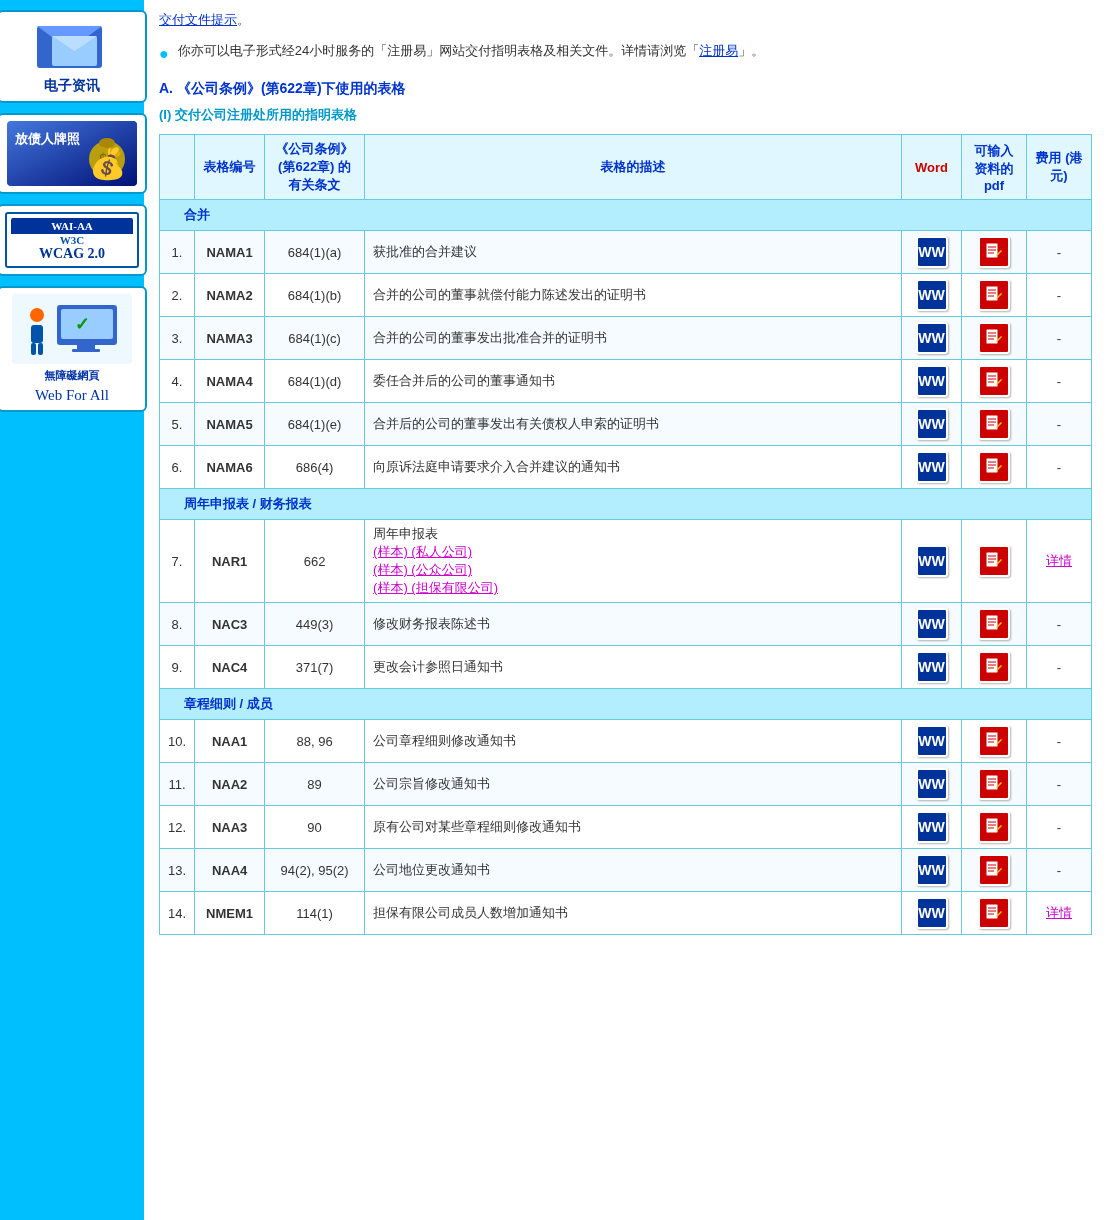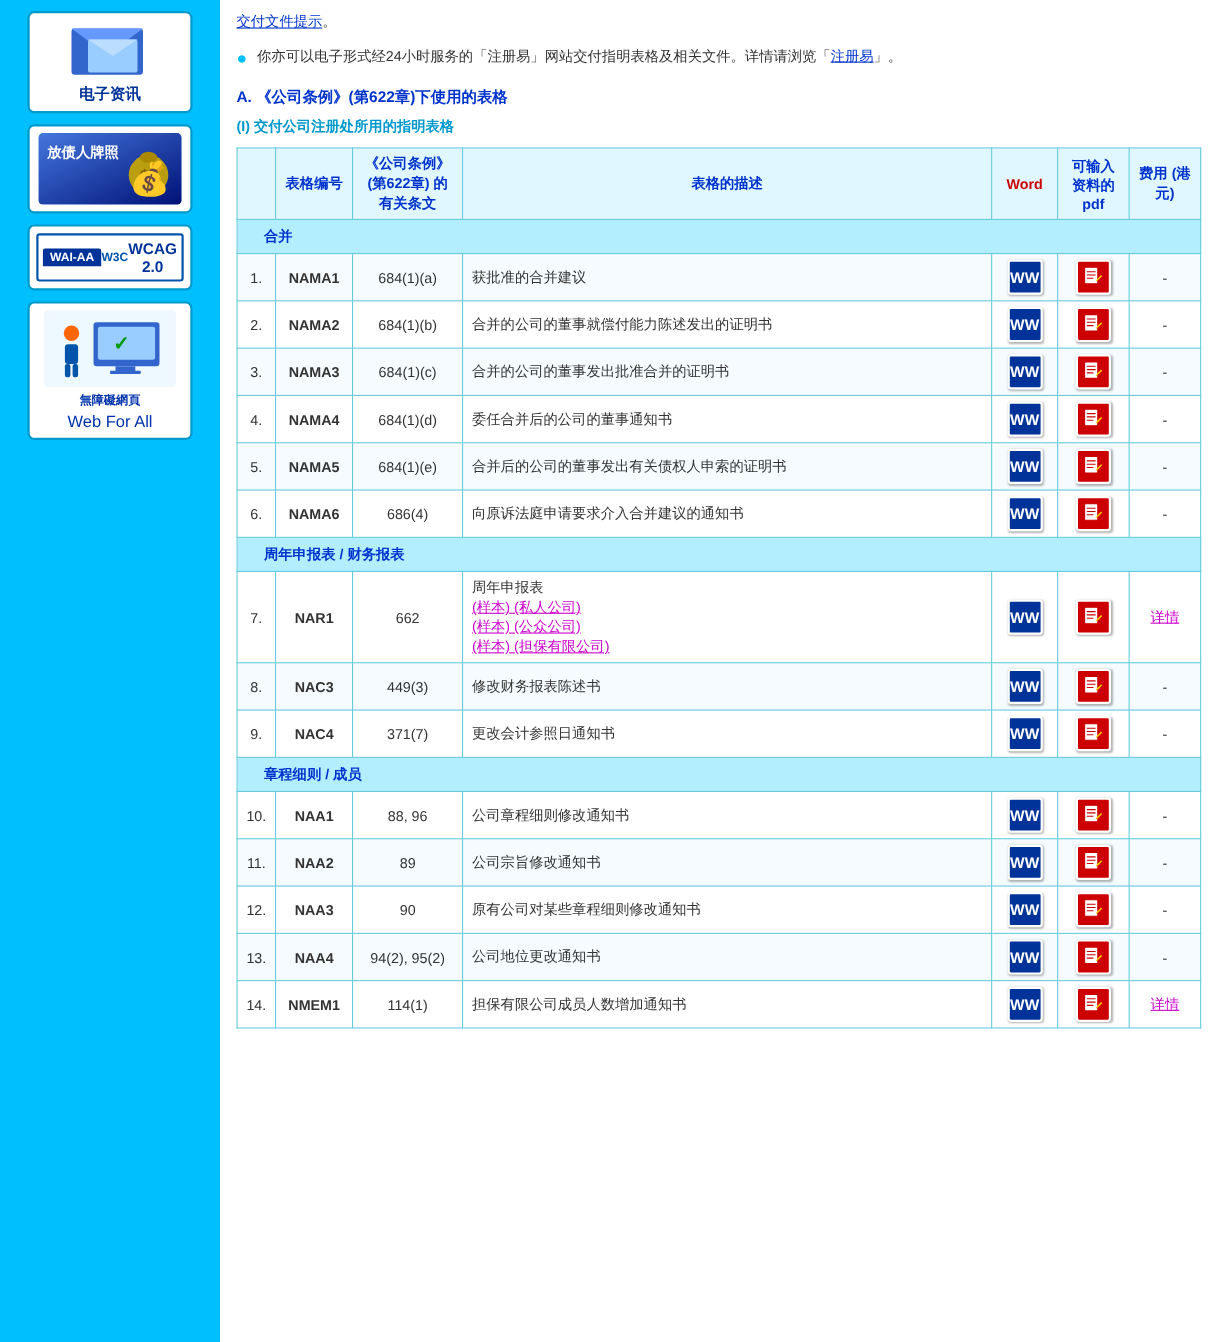--- a/index.html
+++ b/index.html
@@ -6,29 +6,30 @@
     body {
       font-family: Arial, "Microsoft YaHei", sans-serif;
       font-size: 13px;
       background: #fff;
       display: flex;
       width: 1107px;
     }
 
     
     .sidebar {
-      width: 200px;
+      width: 144px;
       min-height: 1220px;
       background: #00BFFF;
       display: flex;
       flex-direction: column;
       align-items: center;
       padding-top: 10px;
       gap: 10px;
       flex-shrink: 0;
+      font-family: Liberation Serif, serif;
     }
     .sidebar-widget {
       background: #fff;
       border: 2px solid #0099cc;
       border-radius: 6px;
       width: 150px;
       text-align: center;
       padding: 6px 4px;
     }
     .sidebar-widget.email-widget {
@@ -76,21 +77,21 @@
       border: 2px solid #0099cc;
       border-radius: 6px;
       width: 150px;
       padding: 6px;
     }
     .wai-inner {
       border: 2px solid #0055aa;
       border-radius: 3px;
       padding: 4px;
       display: flex;
-      flex-direction: row;
+      flex-direction: column;
       align-items: center;
     }
     .wai-top {
       background: #003399;
       color: #fff;
       font-size: 11px;
       font-weight: bold;
       width: 100%;
       text-align: center;
       padding: 2px;

